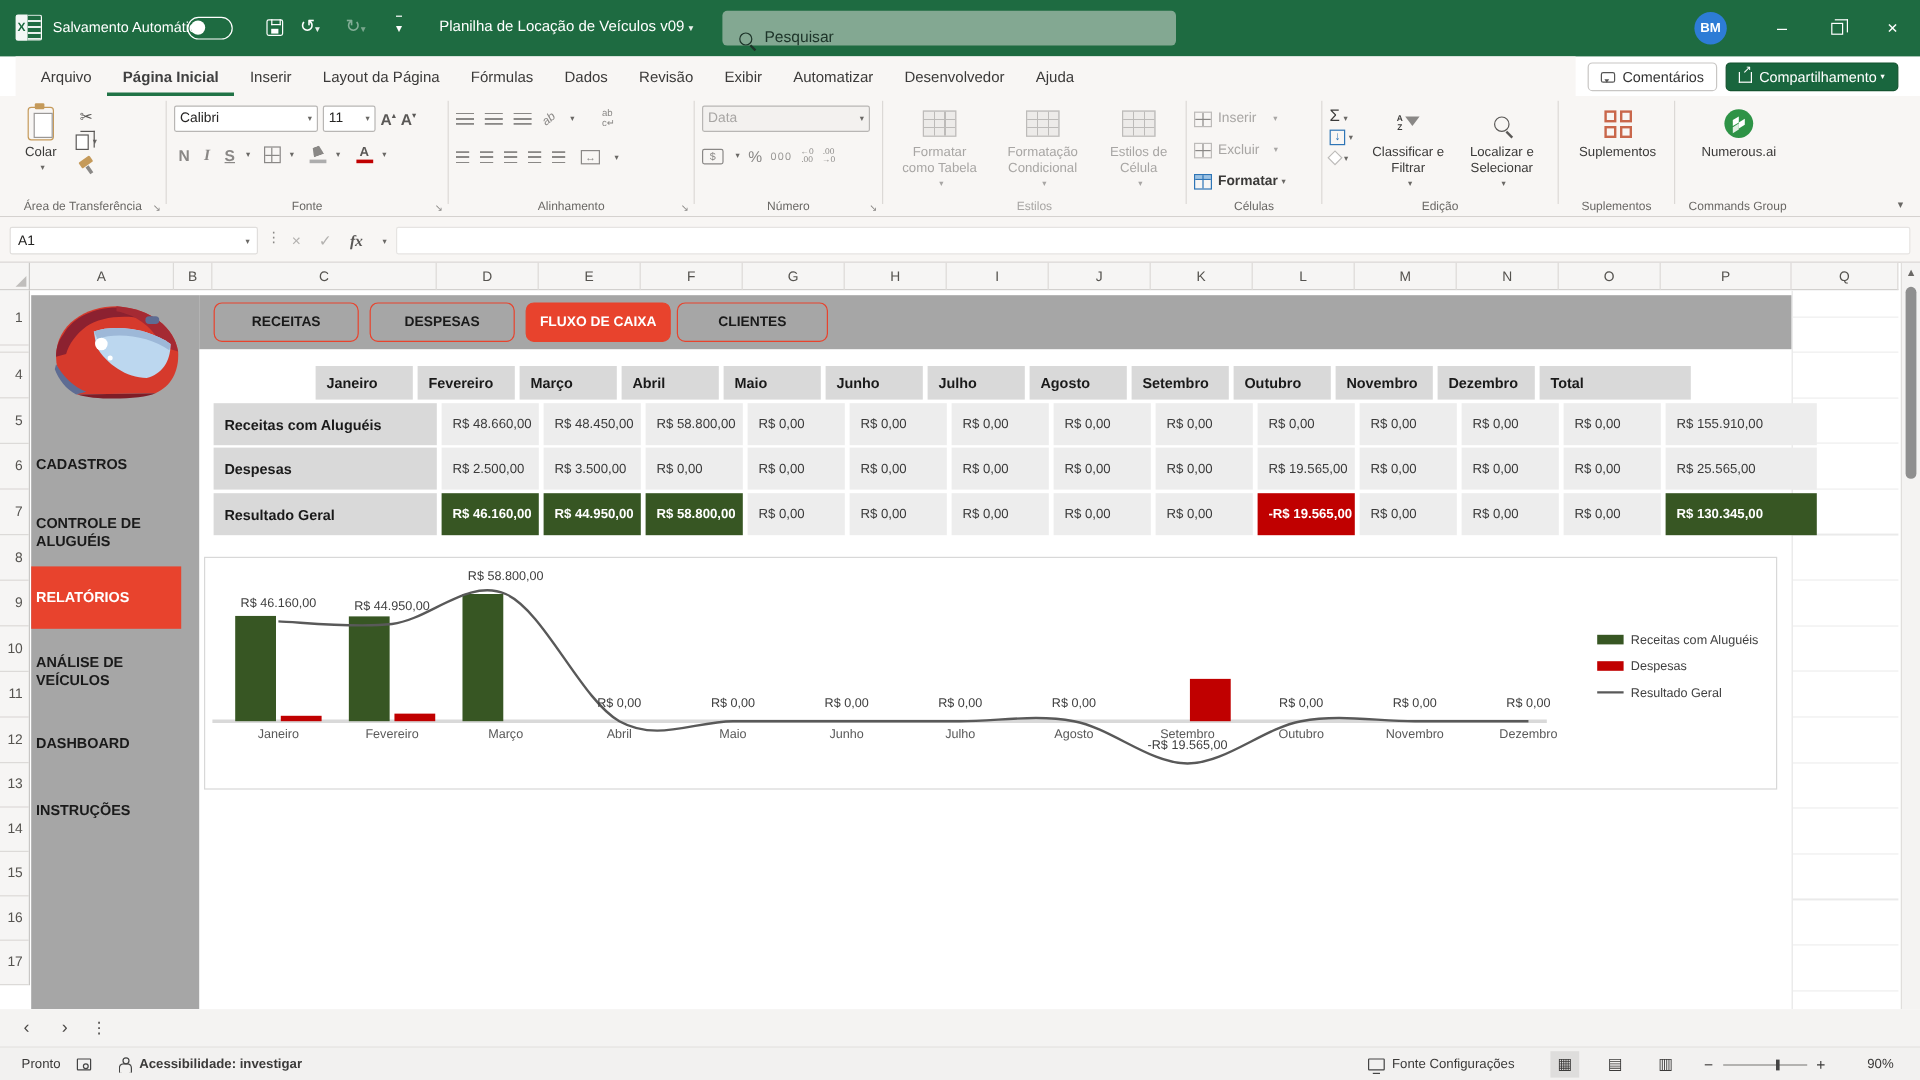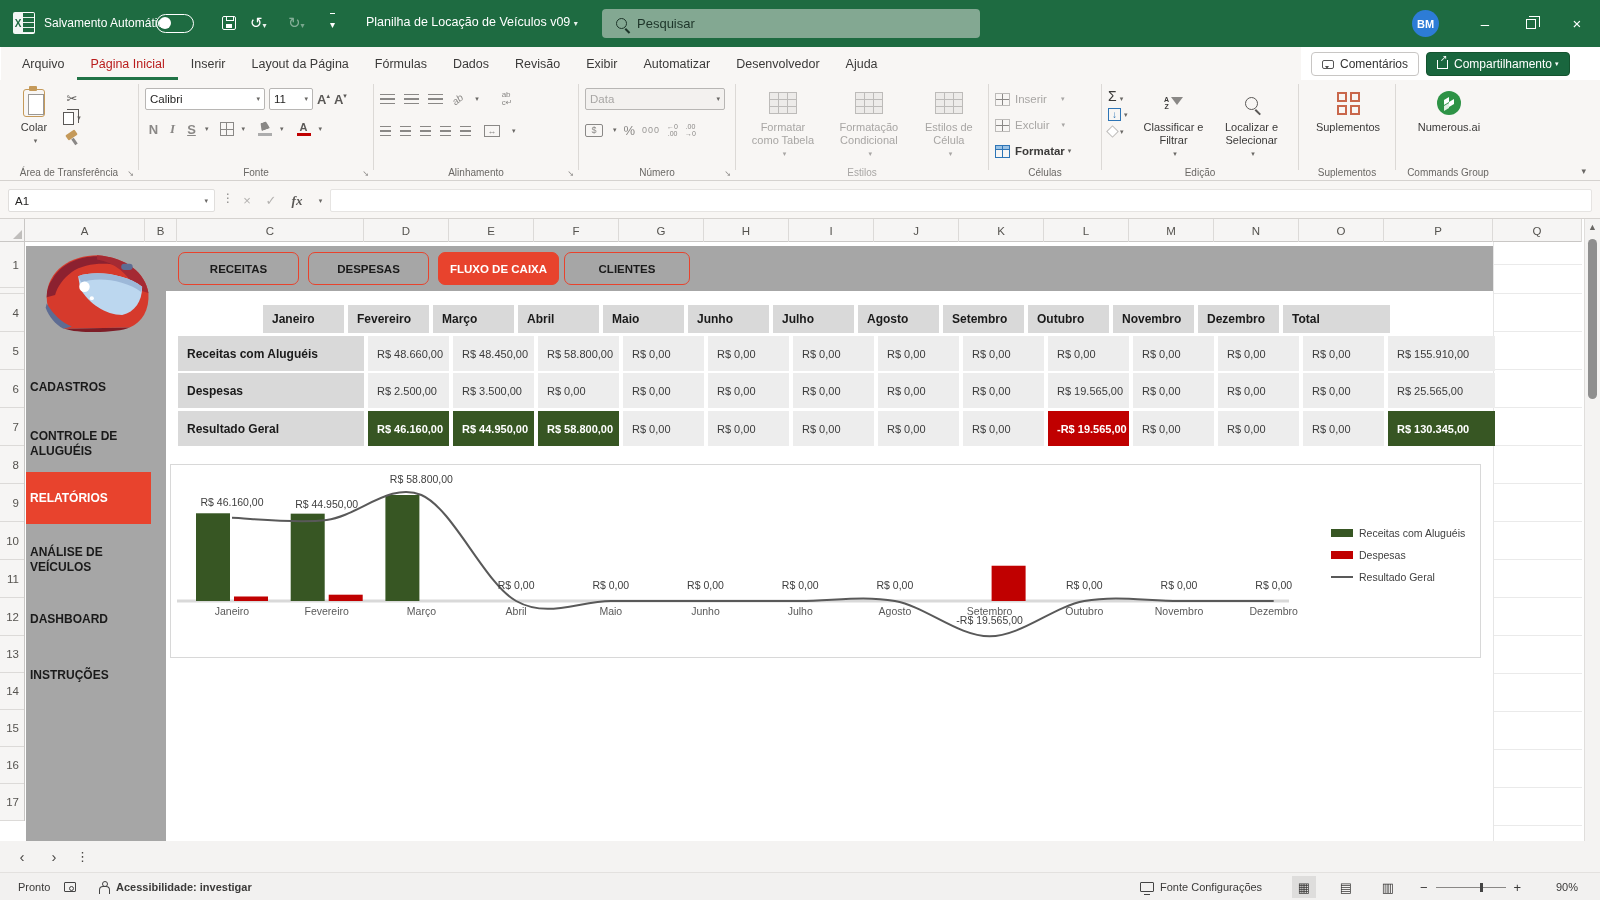--- a/index.html
+++ b/index.html
@@ -17,33 +17,33 @@
 #autosave-lbl{position:absolute;left:44px;top:16px}
 .toggle{position:absolute;left:156px;top:14px;width:38px;height:19px;border:1.4px solid #fff;border-radius:10px}
 .toggle .knob{position:absolute;left:2px;top:2px;width:12px;height:12px;border-radius:50%;background:#fff}
 .qat{position:absolute;top:13px;color:#fff;font-size:15px;line-height:20px}
 .ic-save{position:absolute;left:222px;top:16px;width:14px;height:14px;border:1.4px solid #fff;border-radius:2px}
 .ic-save:before{content:"";position:absolute;left:2.5px;top:-1px;width:6px;height:4px;border:1.2px solid #fff;border-top:none}
 .ic-save:after{content:"";position:absolute;left:2.5px;bottom:1px;width:6px;height:4px;background:#fff}
 .mini-chev{font-size:8px;color:#fff;opacity:.9}
 .dim{opacity:.45}
 #doc-title{position:absolute;left:366px;top:15px;font-size:12.5px;white-space:nowrap}
-#search-pill{position:absolute;left:602px;top:9px;width:378px;height:29px;background:#83A892;border-radius:4px;display:flex;align-items:center;color:#1d3429;font-size:13px}
+#search-pill{position:absolute;left:602px;top:9px;width:378px;height:29px;background:#83A892;border-radius:4px;display:flex;align-items:flex-end;color:#1d3429;font-size:13px}
 .lens{width:11px;height:11px;border:1.6px solid #1d3429;border-radius:50%;position:relative;margin:0 10px 0 14px}
 .lens:after{content:"";position:absolute;left:9px;top:9px;width:6px;height:1.6px;background:#1d3429;transform:rotate(45deg);transform-origin:0 0}
 .avatar{position:absolute;left:1412px;top:10px;width:27px;height:27px;border-radius:50%;background:#2D7CD6;color:#fff;font-size:11px;font-weight:bold;display:flex;align-items:center;justify-content:center}
 .winbtn{position:absolute;top:0;width:46px;height:47px;display:flex;align-items:center;justify-content:center;color:#fff;font-size:15px}
 .ic-restore{width:10px;height:10px;border:1.2px solid #fff;position:relative;background:#1E6B41}
 .ic-restore:before{content:"";position:absolute;left:2px;top:-4px;width:10px;height:10px;border:1.2px solid #fff;border-left:none;border-bottom:none}
 
 
-#tabsrow{position:absolute;left:1px;top:47px;width:1300px;height:33px;background:#F8F6F4;display:flex;align-items:flex-start}
+#tabsrow{position:absolute;left:13px;top:47px;width:1300px;height:33px;background:#F8F6F4;display:flex;align-items:flex-start}
 #tabs{display:flex;align-items:center;height:100%;padding-left:8px}
 .rtab{padding:0 13px;height:100%;display:flex;align-items:center;font-size:12.5px;color:#3b3a39;white-space:nowrap}
-.rtab.active{font-weight:normal;color:#b91c1c;box-shadow:inset 0 -3px 0 #217346}
+.rtab.active{font-weight:bold;color:#404040;box-shadow:inset 0 -3px 0 #217346}
 .pillbtn{position:absolute;top:5px;height:24px;border-radius:4px;display:flex;align-items:center;font-size:12px;padding:0 10px}
 #comments-btn{left:1310px;background:#fff;border:1px solid #c8c6c4;color:#333}
 #share-btn{left:1425px;background:#19663E;color:#fff;border:1px solid #14532f}
 .ic-bubble{width:12px;height:9px;border:1.2px solid #555;border-radius:2px;position:relative;margin-right:6px}
 .ic-bubble:after{content:"";position:absolute;left:2px;bottom:-4px;border:3px solid transparent;border-top-color:#555;border-left-width:2px;border-right-width:2px}
 .ic-share{width:11px;height:9px;border:1.2px solid #fff;border-top:none;position:relative;margin-right:6px}
 .ic-share:after{content:"↗";position:absolute;left:2px;top:-7px;font-size:9px;color:#fff}
 
 
 #ribbon{position:absolute;left:0;top:80px;width:1600px;height:101px;background:#F8F6F4;border-bottom:1px solid #D5D2CF;display:flex}
@@ -133,21 +133,21 @@
 #topstrip{position:absolute;left:141px;top:4px;width:1327px;height:45px;background:#A6A6A6}
 #sidebar{position:absolute;left:1px;top:4px;width:140px;height:595px;background:#A6A6A6}
 .side-item{position:absolute;left:0;width:140px;padding-left:4px;font-size:12px;font-weight:bold;color:#1a1a1a;display:flex;align-items:center;line-height:15px}
 .side-item.active{width:125px;background:#E8432D;color:#fff}
 .navbtn{position:absolute;top:10px;height:33px;border:1.6px solid #E8432D;border-radius:7px;background:#A6A6A6;color:#1a1a1a;font-weight:bold;font-size:11.5px;display:flex;align-items:center;justify-content:center}
 .navbtn.active{background:#E8432D;color:#fff}
 
 .trow{position:absolute;left:153px;display:flex}
 .tlabel{width:186px;margin-right:4px;background:#D9D9D9;font-weight:bold;font-size:12px;color:#1a1a1a;display:flex;align-items:center;padding-left:9px}
 .tcell{width:81px;margin-right:4px;background:#EDEDED;font-size:11px;color:#3b3b3b;display:flex;align-items:center;padding-left:9px;white-space:nowrap;overflow:hidden}
-.tcell.total{width:107px;margin-right:6px}
+.tcell.total{width:126px;margin-right:6px}
 .tcell.mh{background:#D9D9D9;font-weight:bold;font-size:12px;color:#1a1a1a}
 .tcell.spacer{background:transparent}
 .tcell.pos{background:#375623;color:#fff;font-weight:bold}
 .tcell.neg{background:#C00000;color:#fff;font-weight:bold}
 #chartcard{position:absolute;left:145px;top:222px;width:1311px;height:194px;background:#fff;border:1px solid #D8D8D8}
 #chartcard svg text{font-family:"Liberation Sans","DejaVu Sans",sans-serif}
 #qstrip{position:absolute;left:1468px;top:0;width:89px;height:599px;border-left:1px solid #E6E6E6;background:repeating-linear-gradient(to bottom,#EAEAEA 0 1px,transparent 1px 38px);background-position:0 51px}
 
 
 #vscroll{position:absolute;left:1584px;top:219px;width:16px;height:622px;background:#F4F3F2;border-left:1px solid #E0DEDC;display:flex;flex-direction:column;align-items:center}

